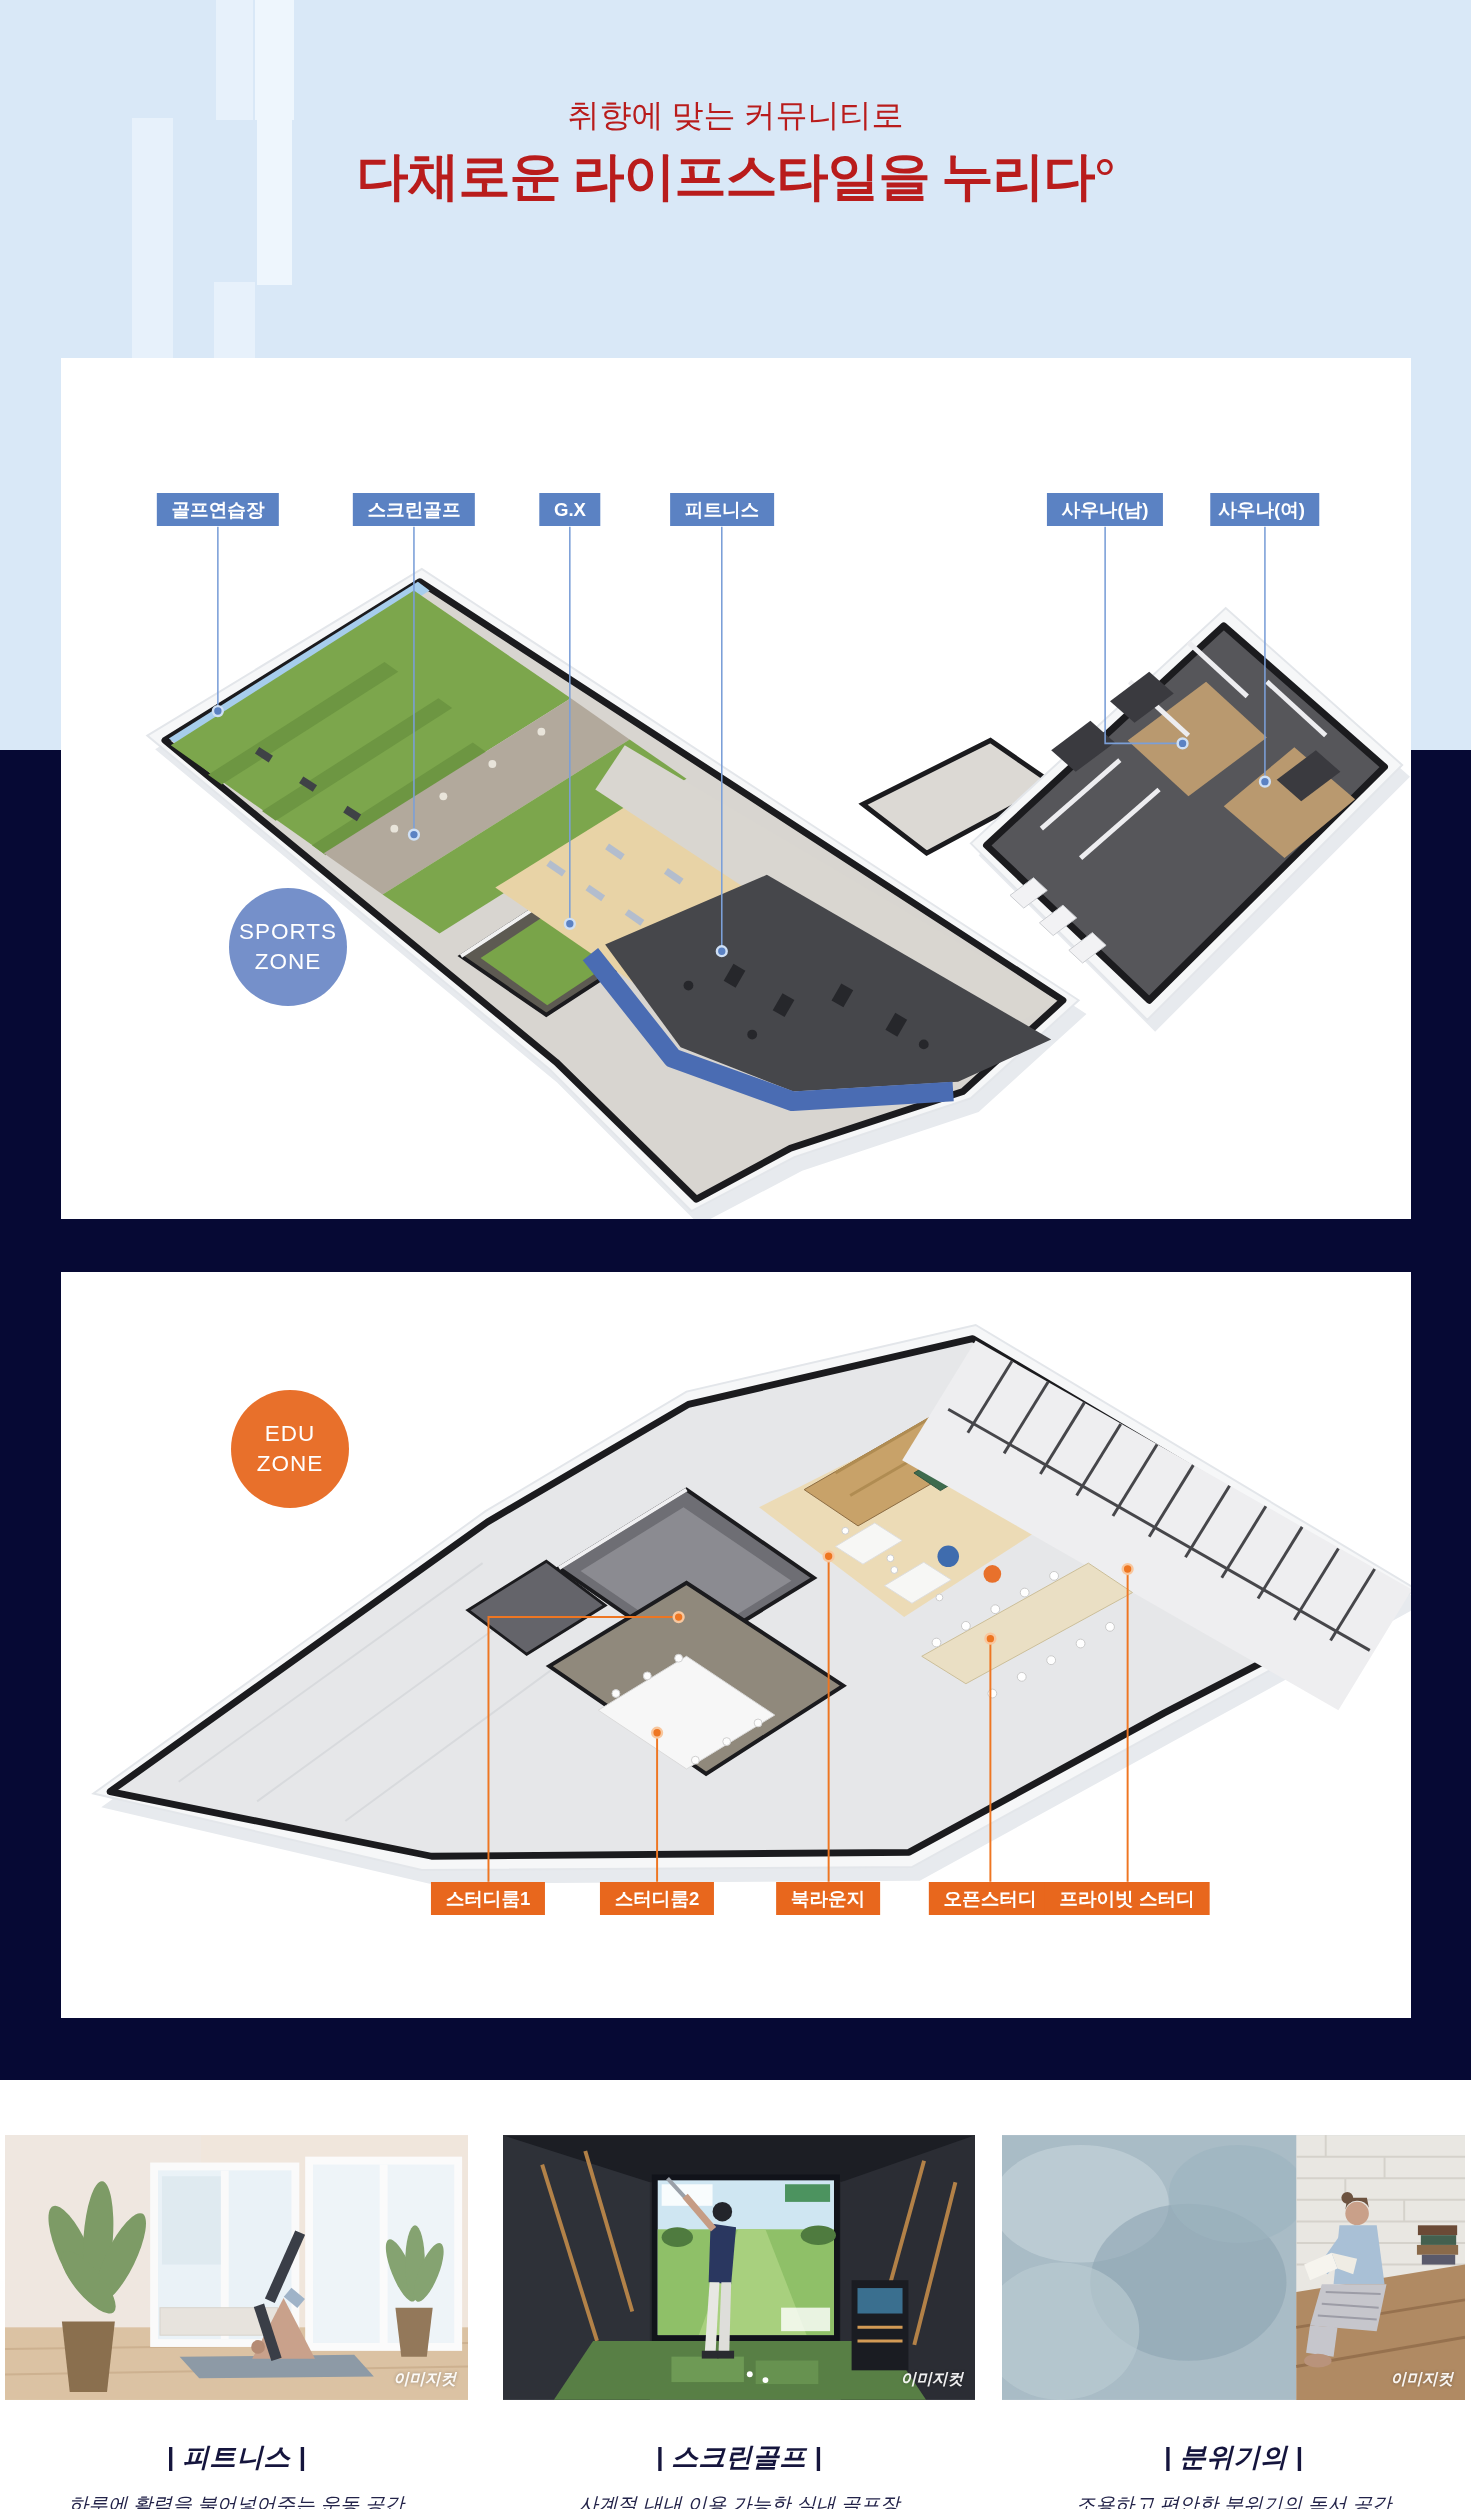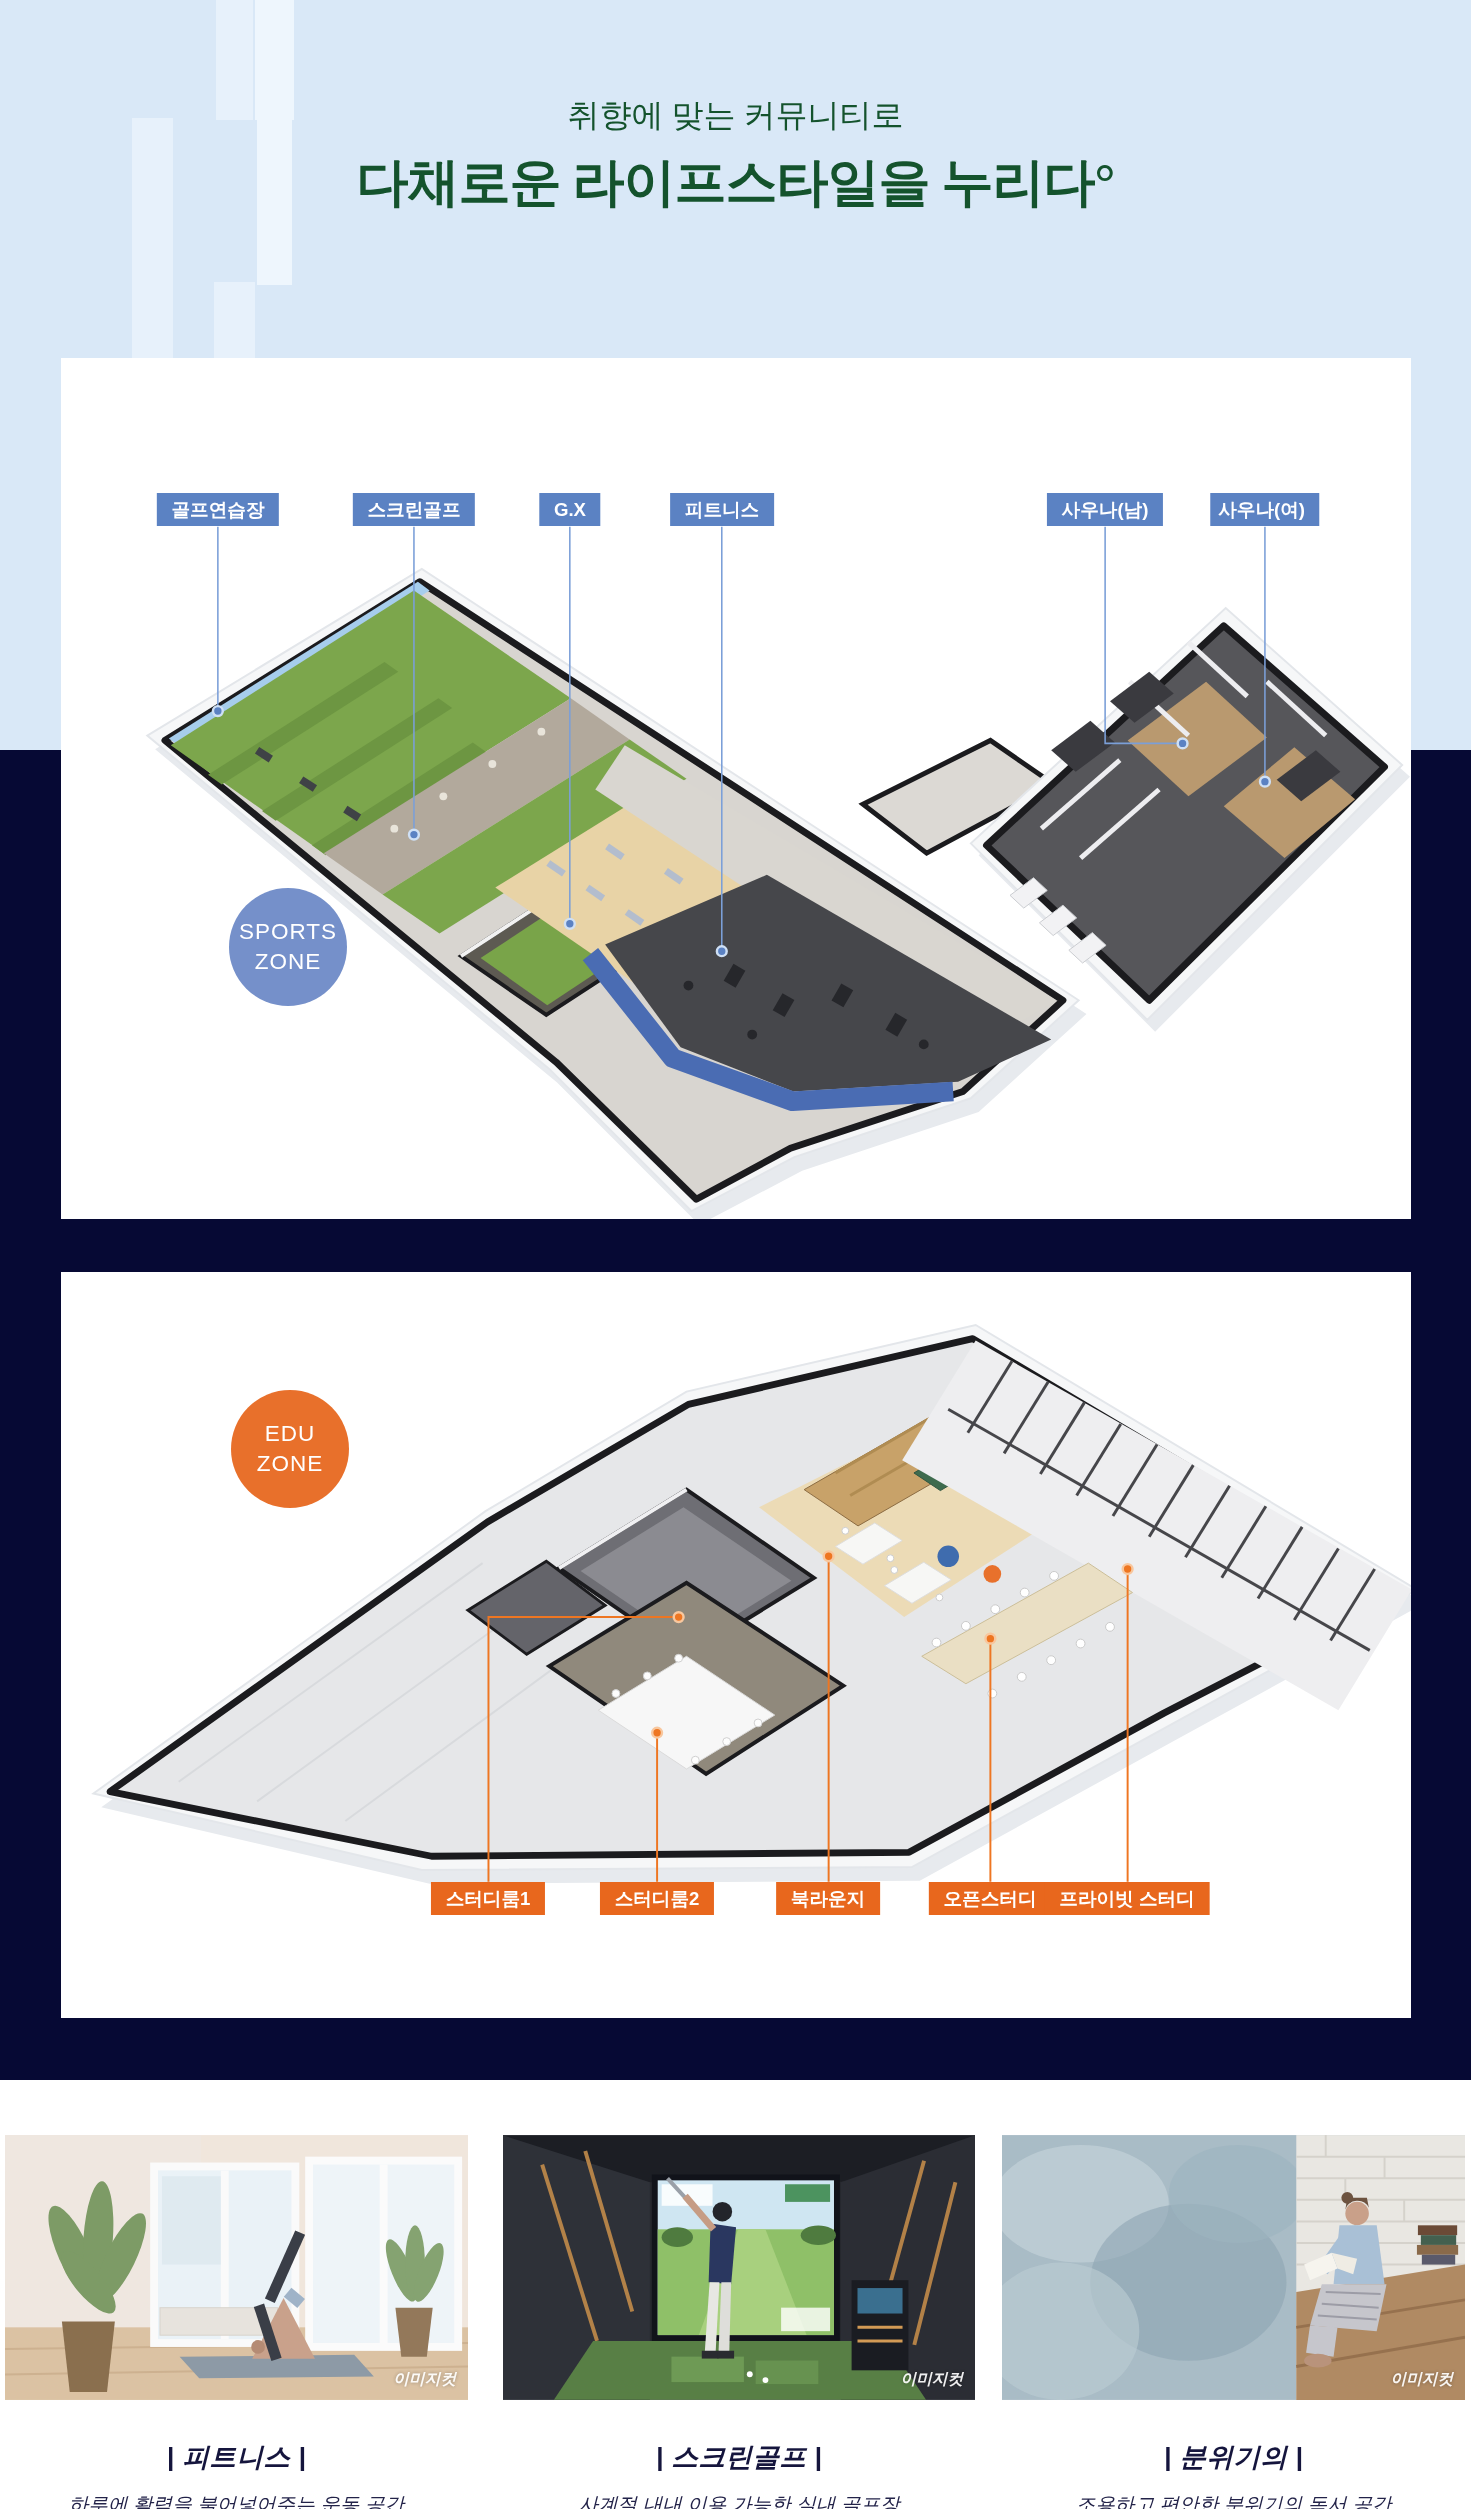--- a/index.html
+++ b/index.html
@@ -1,24 +1,24 @@
 <!DOCTYPE html>
 <html><head>
 <meta charset="utf-8">
 <style>
   html,body{margin:0;padding:0;background:#ffffff;}
   .page{position:relative;width:1471px;height:2509px;overflow:hidden;background:#ffffff;
         font-family:"Liberation Sans","DejaVu Sans",sans-serif;}
   
   .header{position:absolute;left:0;top:0;width:1471px;height:750px;background:#d9e8f7;}
   .deco-bar{position:absolute;}
-  .header-text{position:absolute;left:0;top:94px;width:1471px;text-align:center;color:#14532d;
+  .header-text{position:absolute;left:0;top:94px;width:1471px;text-align:center;color:#b91c1c;
                font-family:"Liberation Serif","DejaVu Serif",serif;}
   .header-sub{font-size:32px;letter-spacing:0px;}
-  .header-title{font-size:52px;font-weight:bold;margin-top:10px;letter-spacing:-1px;}
+  .header-title{font-size:52px;font-weight:bold;margin-top:4px;letter-spacing:-1px;}
   
   .navy{position:absolute;left:0;top:750px;width:1471px;height:1330px;background:#060934;}
   
   .card{position:absolute;left:61px;width:1350px;background:#ffffff;}
   .card1{top:358px;height:861px;}
   .card2{top:1272px;height:746px;}
   .card svg{position:absolute;left:0;top:0;}
   .plan-label{position:absolute;transform:translateX(-50%);white-space:nowrap;color:#ffffff;
               font-size:18.6px;font-weight:bold;padding:5.9px 14.7px;line-height:1.15;}
   .plan-label.blue{background:#5b82c3;}

